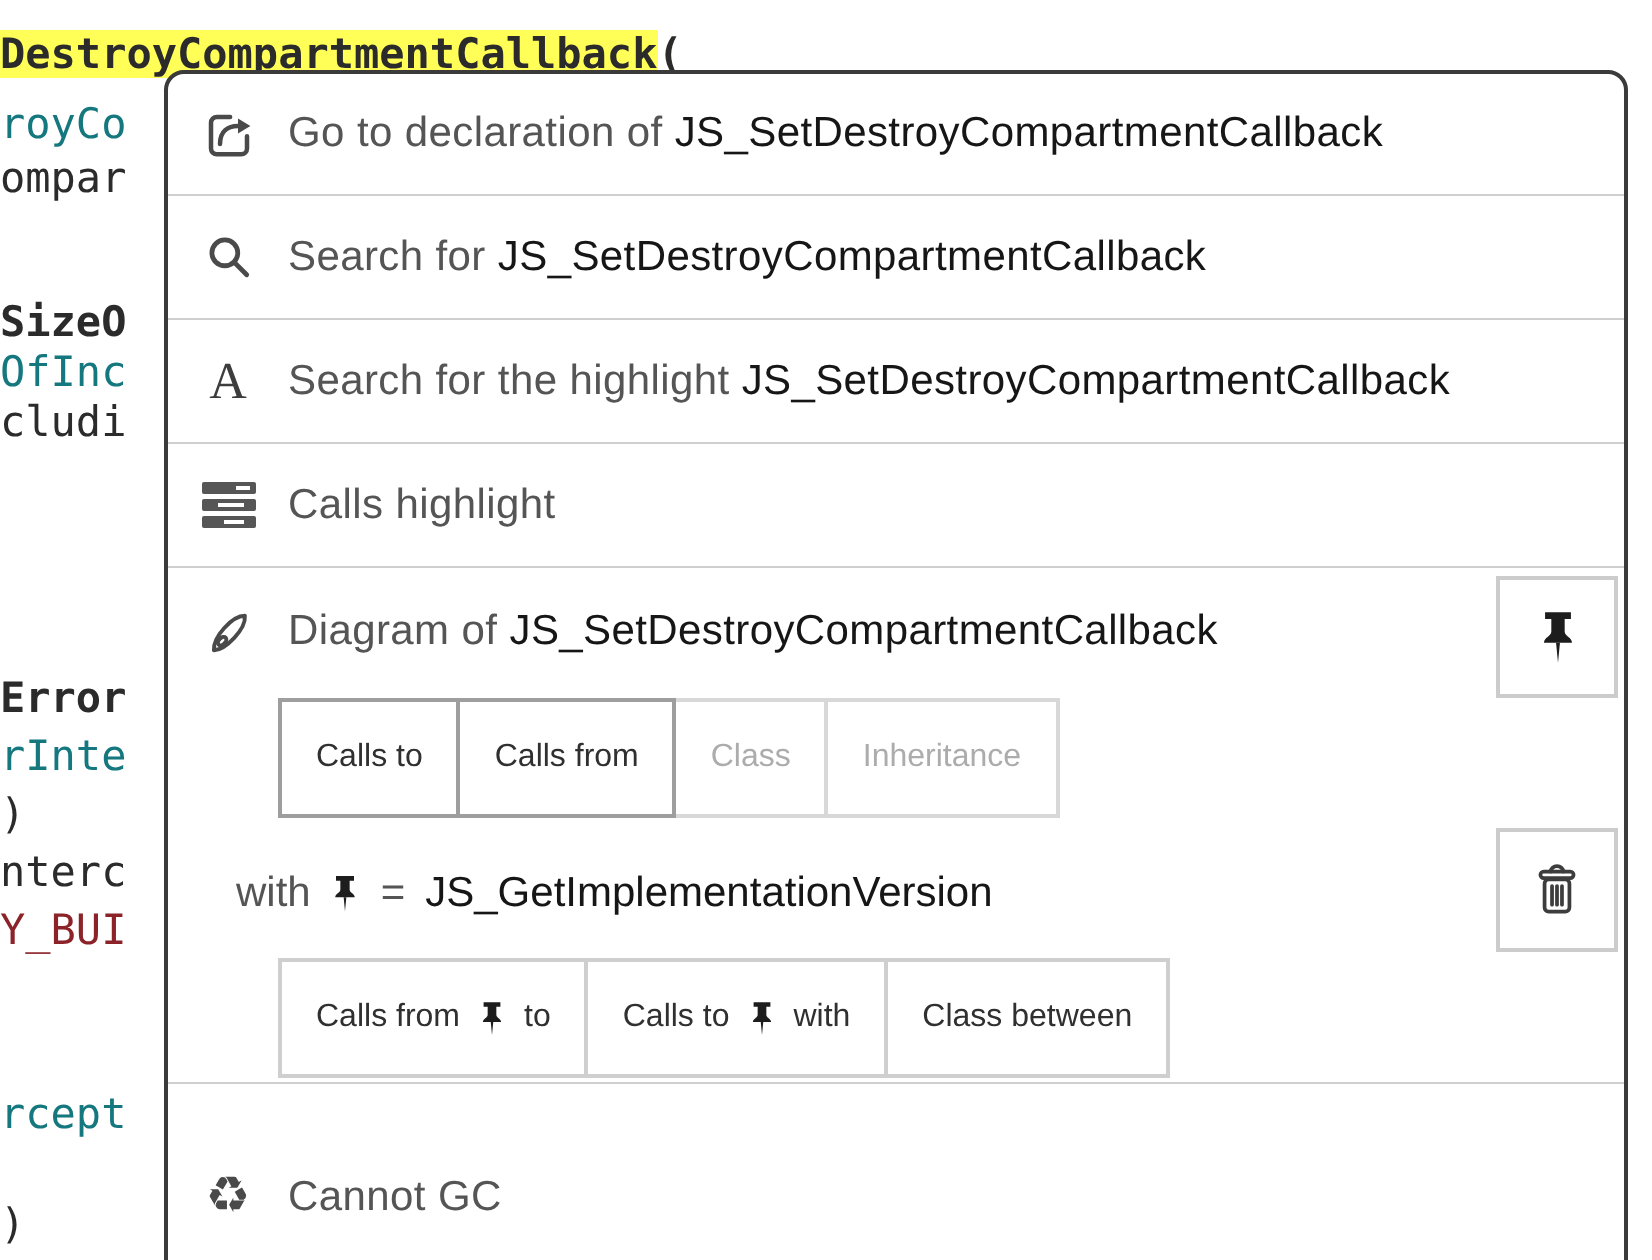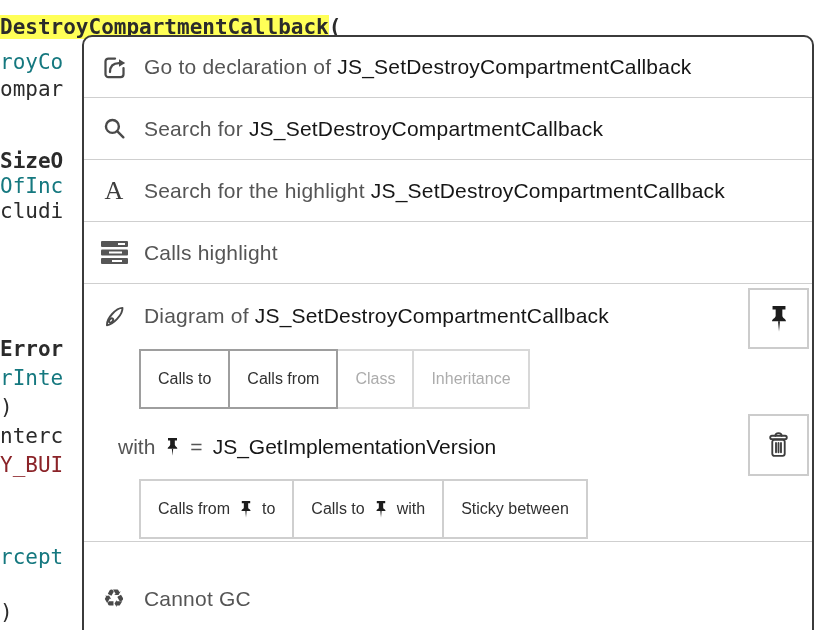--- a/index.html
+++ b/index.html
@@ -173,21 +173,21 @@
         <span>to</span>
       </button>
       <button class="gbtn light">
         <span>Calls to</span>
         <svg width="14" height="19" viewBox="0 0 20 26" fill="#1d1d1d">
             <path d="M4 1 h12 v3.2 h-2.9 v5.8 c0 2.3 3.4 2.7 3.4 5.2 H3.5 c0-2.5 3.4-2.9 3.4-5.2 V4.2 H4 Z"></path>
             <path d="M9.1 15.2 h1.8 L10 24.5 Z"></path>
           </svg>
         <span>with</span>
       </button>
-      <button class="gbtn light">Sticky between</button>
+      <button class="gbtn light">Class between</button>
     </div>
   </div>
 
   <div class="menu-row sep" id="rowgc">
     <span class="mi-icon recycle">♻</span>
     <span class="mi-text">Cannot GC</span>
   </div>
 
 </div>
 

